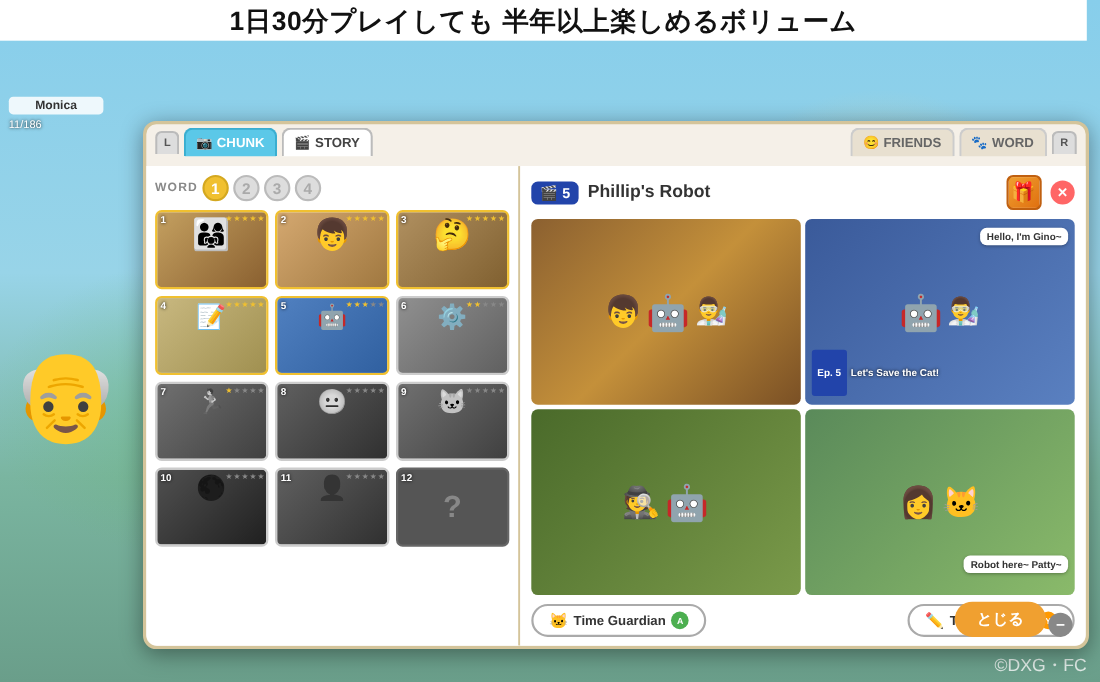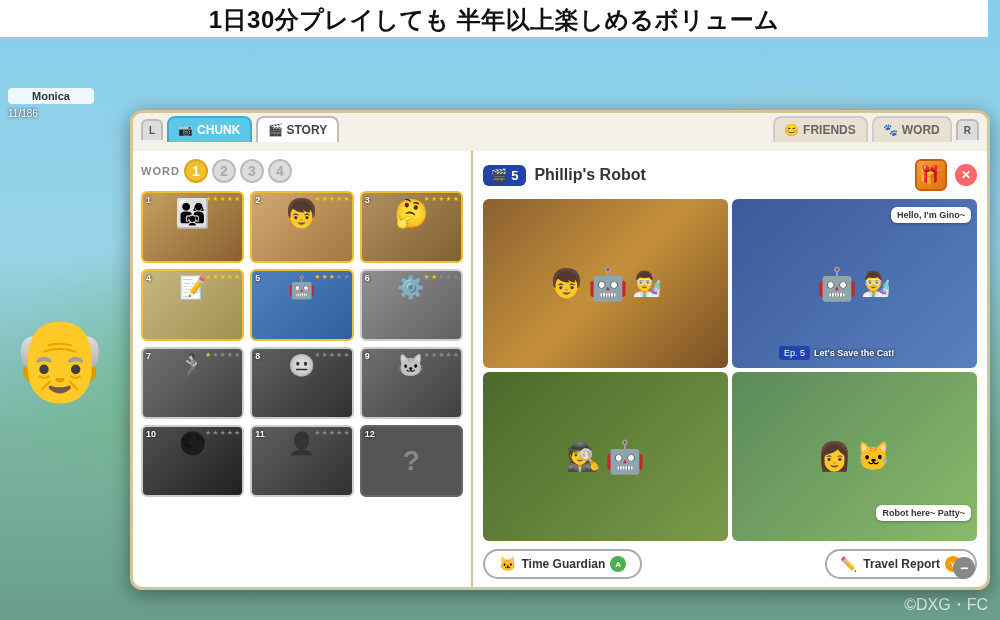--- a/index.html
+++ b/index.html
@@ -353,24 +353,23 @@
       bottom: 8px;
       left: 6px;
       display: flex;
       align-items: center;
       gap: 4px;
     }
     .ep-label-badge {
       background: #2244aa;
       color: white;
       font-size: 9px;
-      font-weight: normal;
-      padding: 2px 5px;
+      font-weight: bold;
+      padding: 16px 5px;
       border-radius: 3px;
-      margin-left: 41px;
     }
     .ep-label-text {
       color: white;
       font-size: 9px;
       font-weight: bold;
       text-shadow: 0 0 3px #000;
     }
     .speech-bubble {
       position: absolute;
       top: 8px;
@@ -796,19 +795,20 @@
           <span>Time Guardian</span>
           <span class="btn-badge">A</span>
         </button>
         <button class="action-btn">
           <span class="btn-icon">✏️</span>
           <span>Travel Report</span>
           <span class="btn-badge-y">Y</span>
         </button>
       </div>
 
+      <button class="close-panel-btn">とじる</button>
       <div class="minus-btn">−</div>
 
     </div>
   </div>
 </div>
 
 <div class="copyright">©DXG・FC</div>
 
 </body></html>

